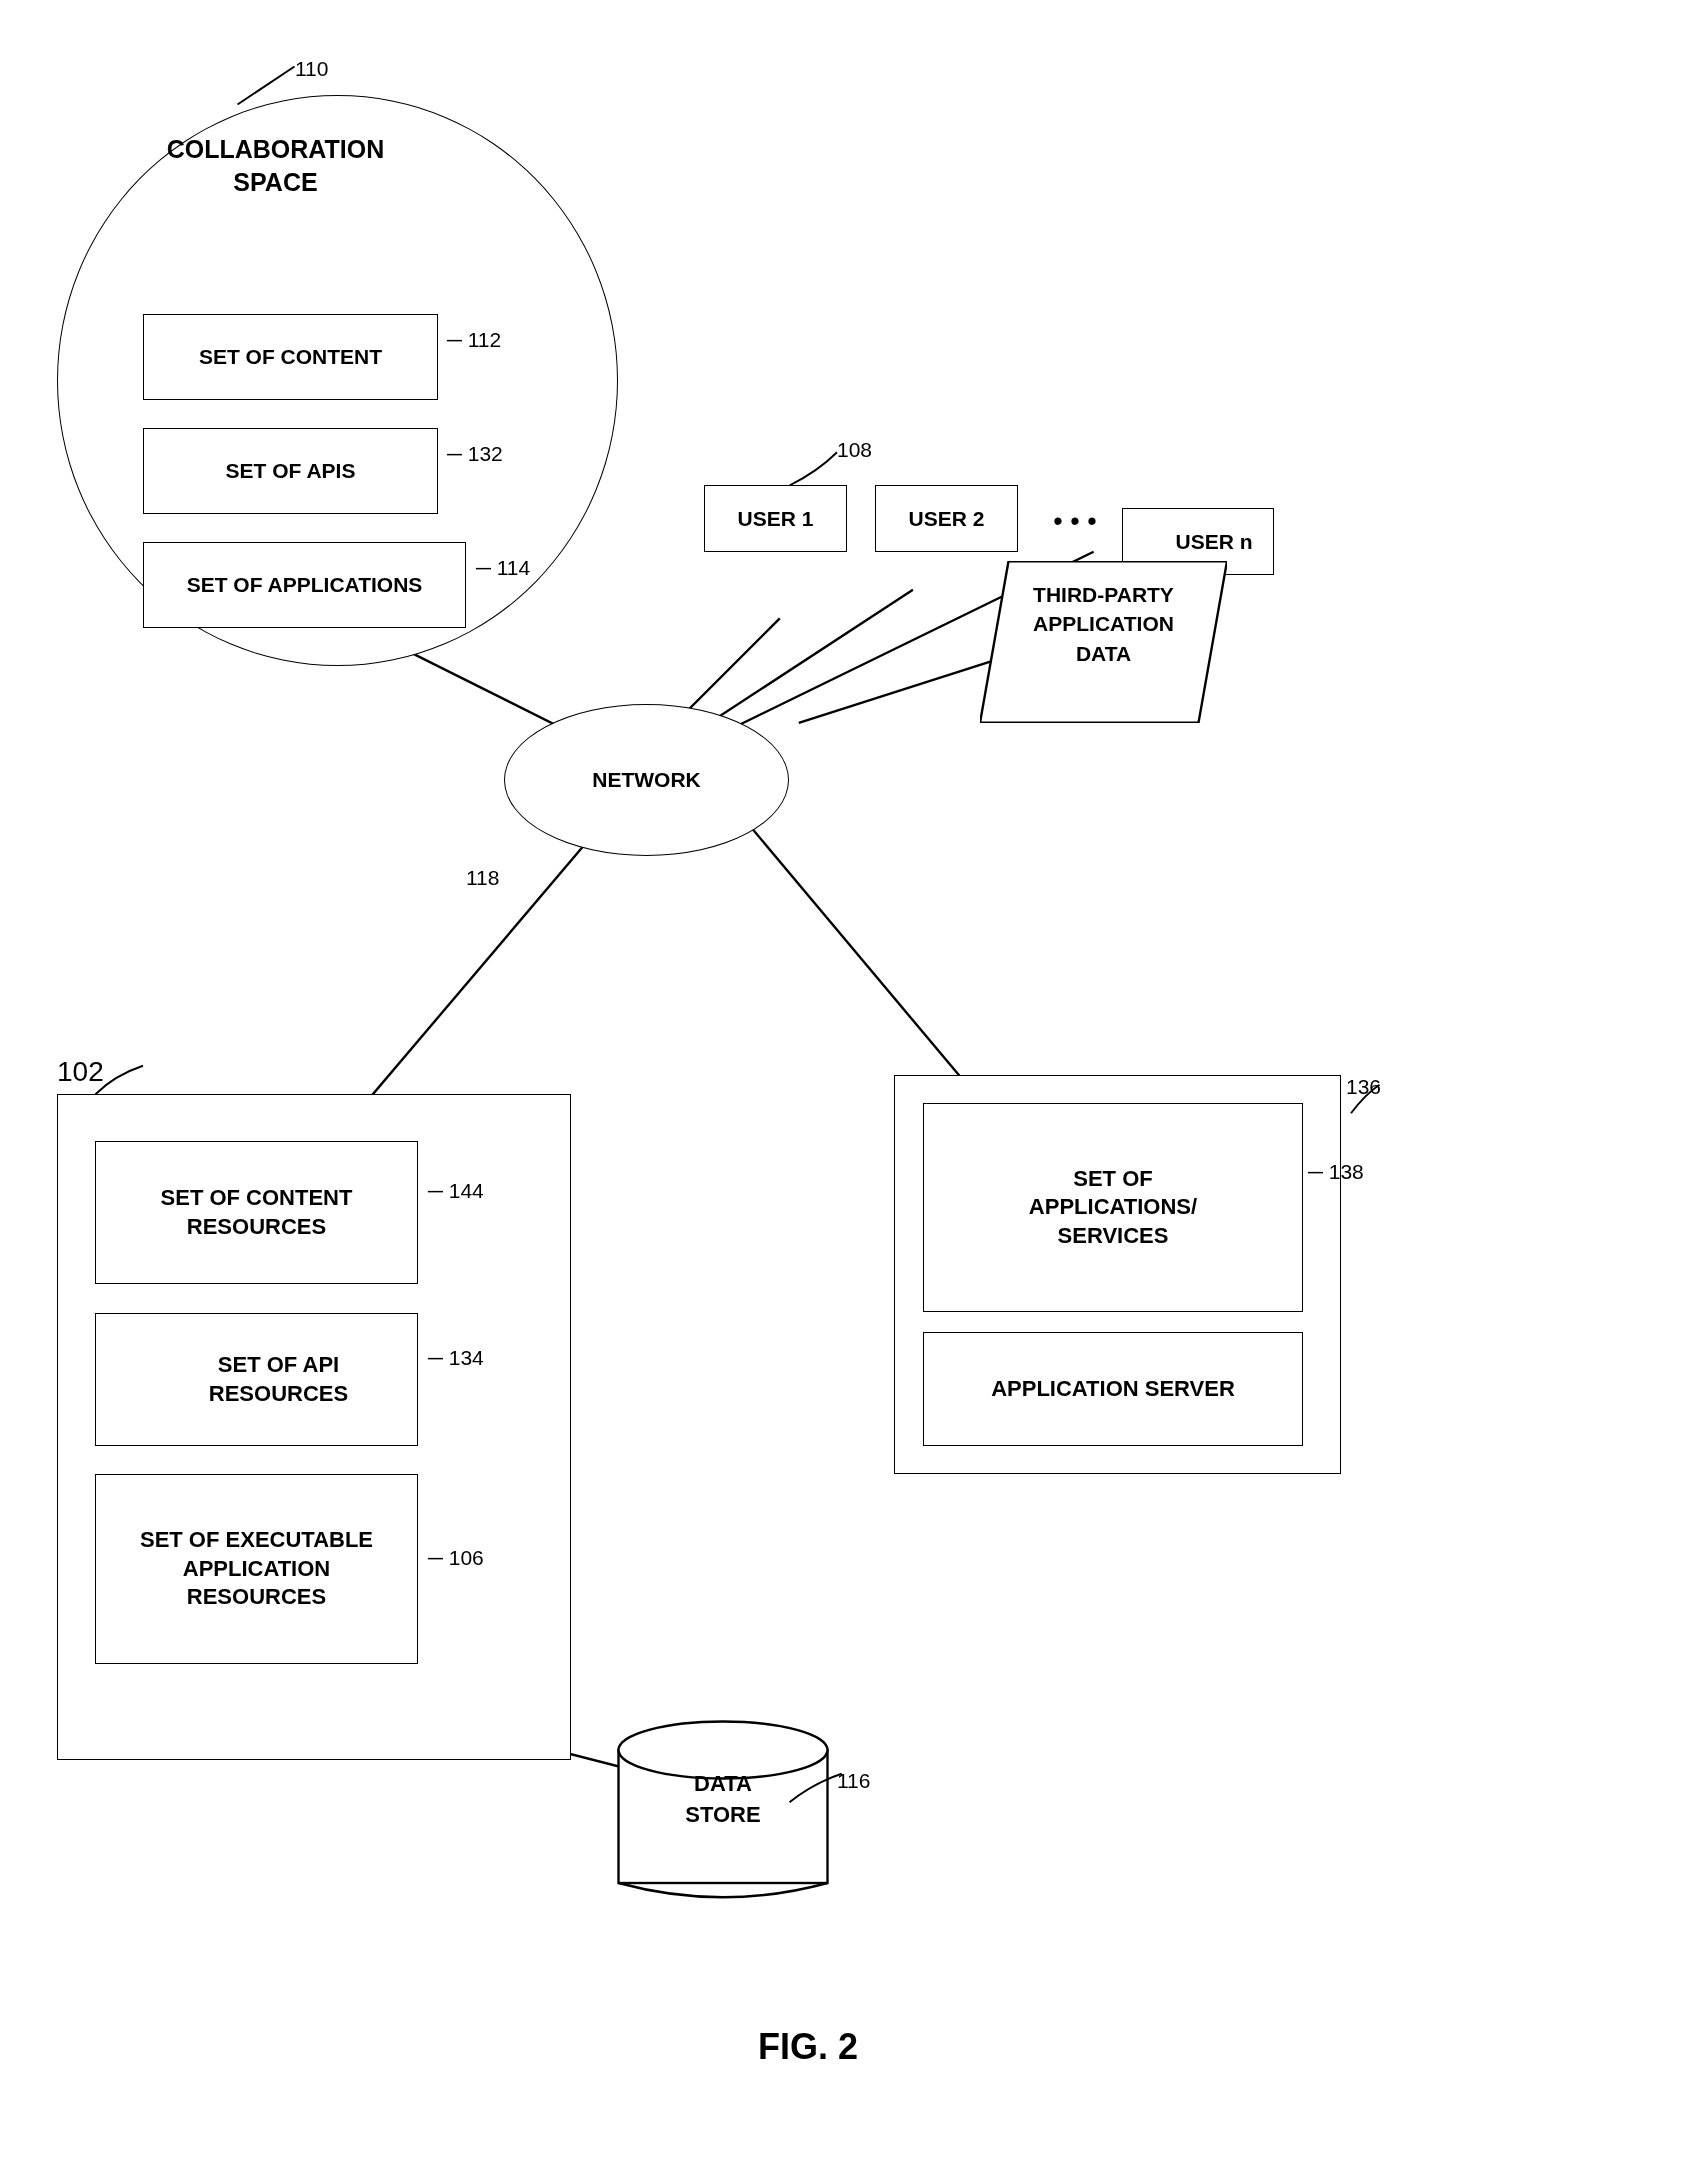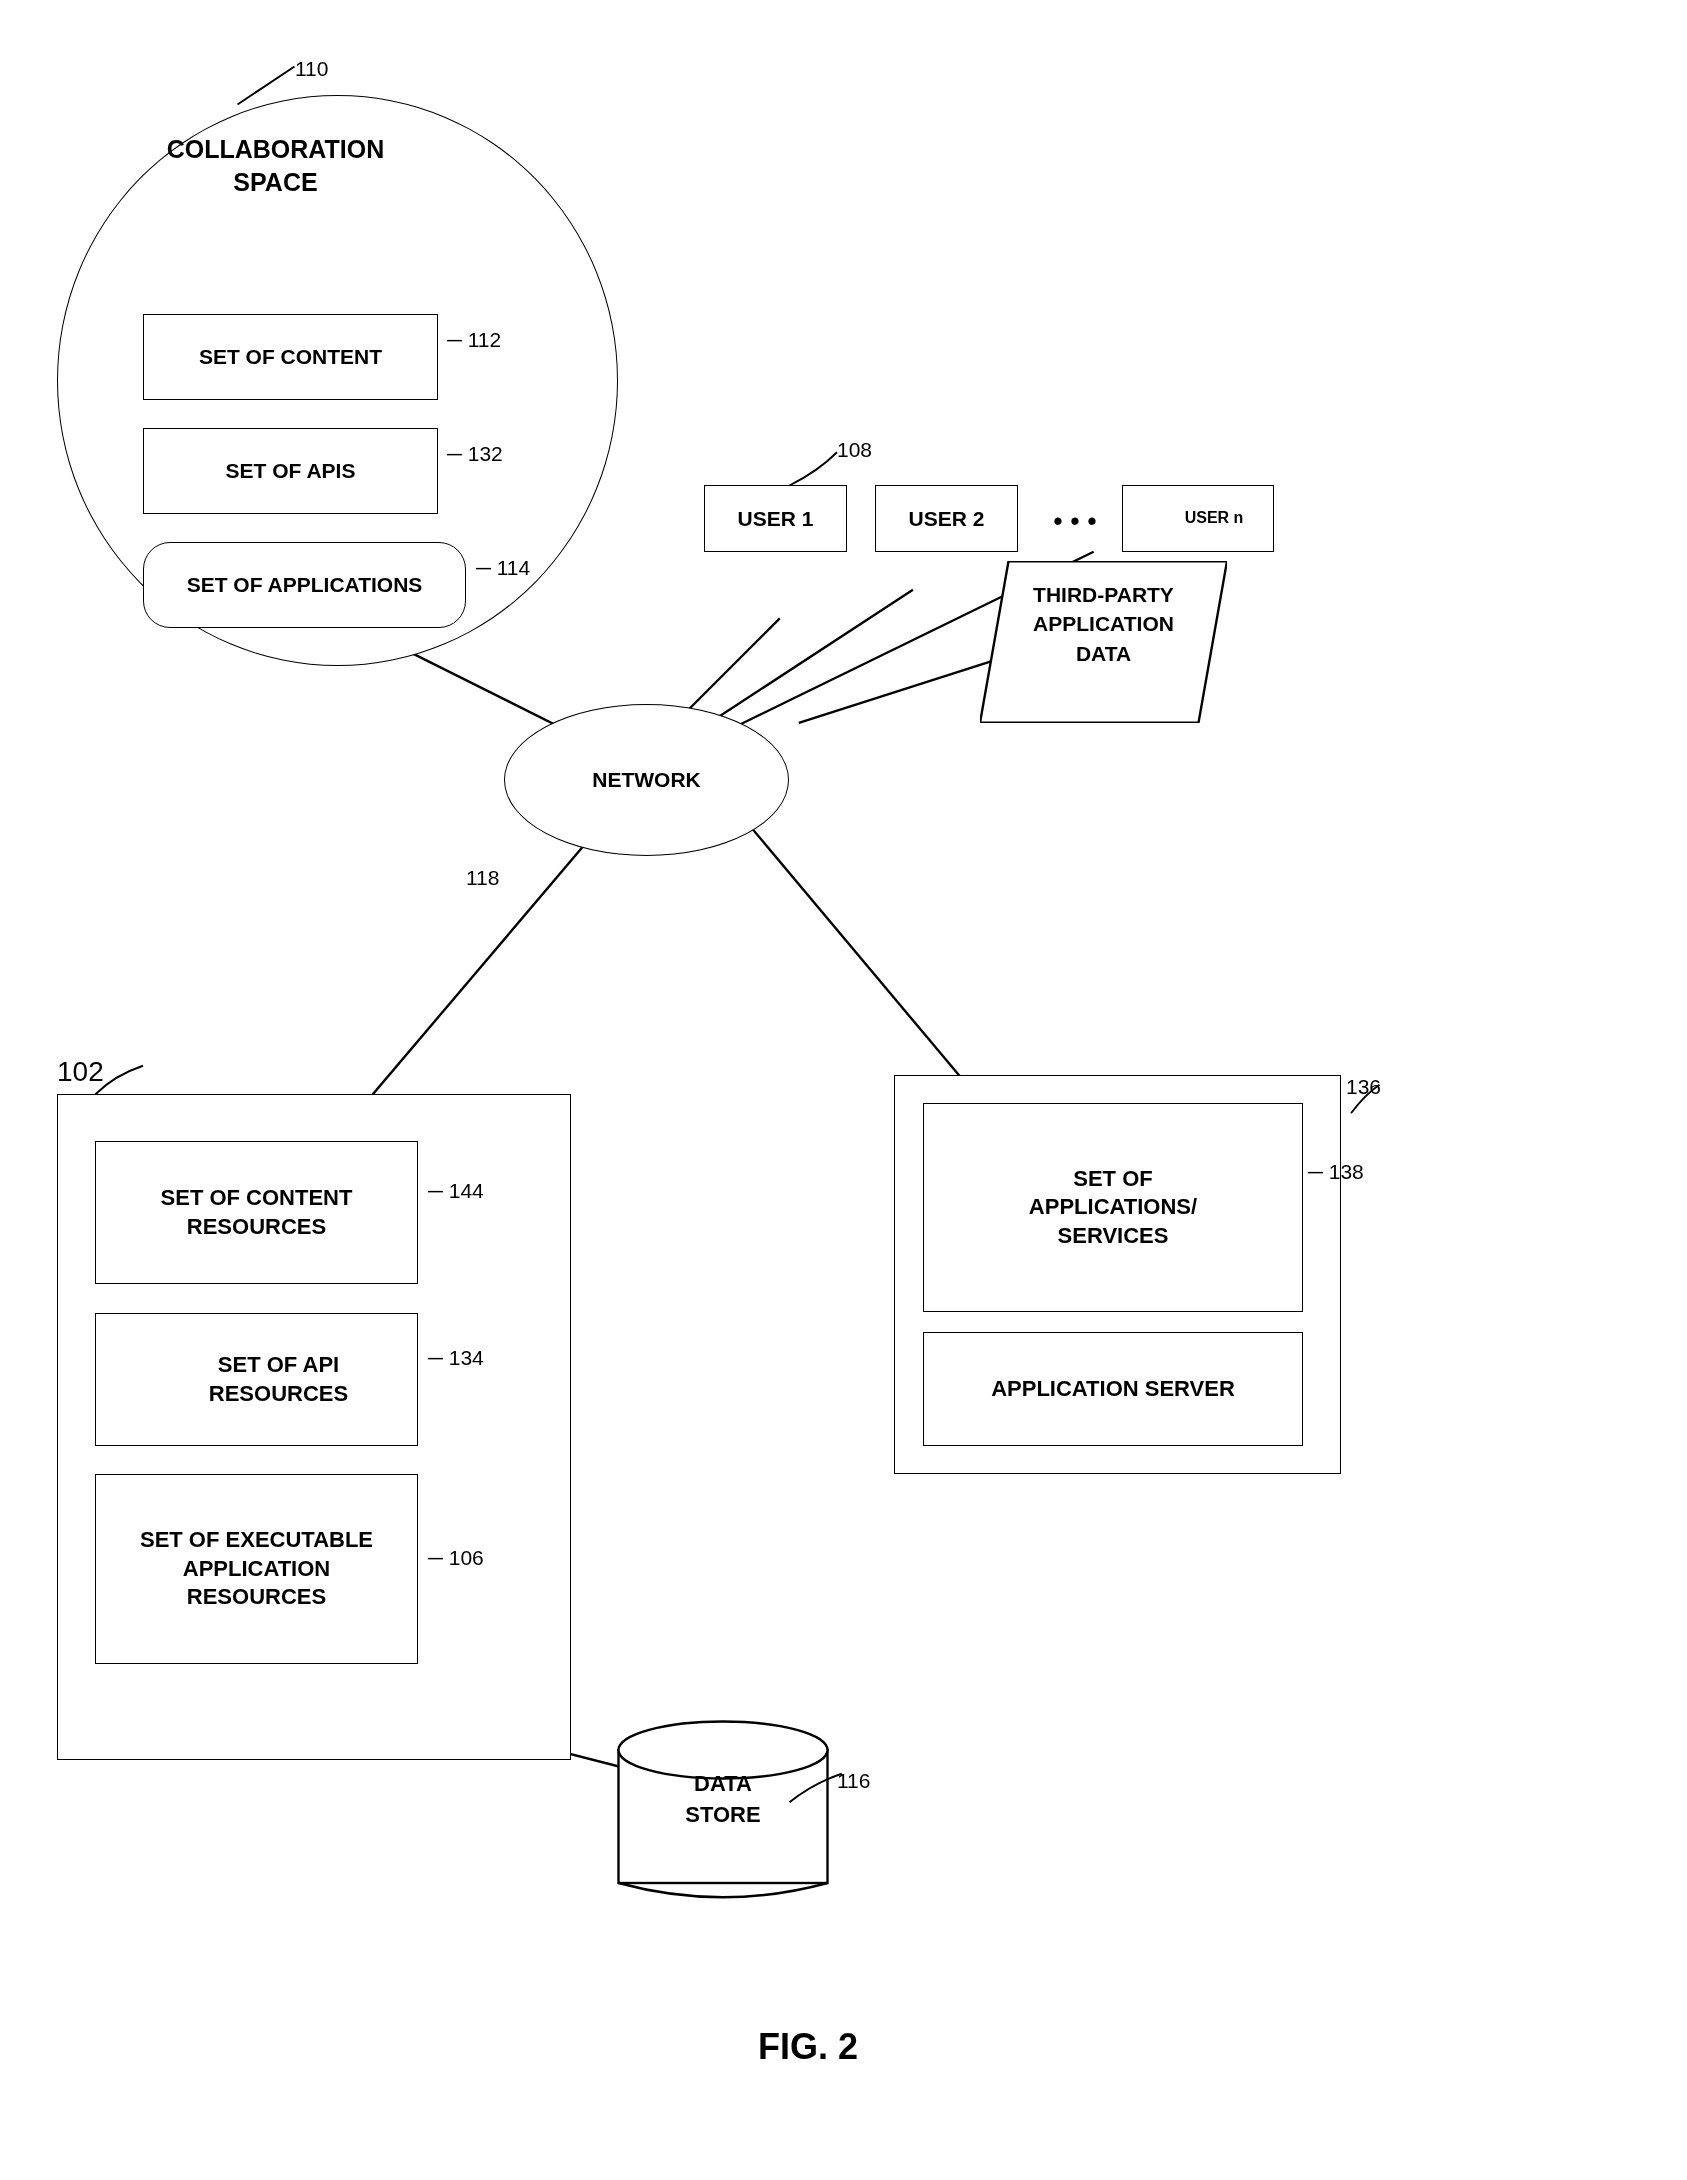--- a/index.html
+++ b/index.html
@@ -152,41 +152,41 @@
   <div class="box" style="left:143px; top:314px; width:295px; height:86px; font-size:21px;">
     <span>SET OF CONTENT</span>
   </div>
   <div class="ref" style="left:447px; top:328px;">─ 112</div>
 
   <div class="box" style="left:143px; top:428px; width:295px; height:86px; font-size:21px;">
     <span>SET OF APIS</span>
   </div>
   <div class="ref" style="left:447px; top:442px;">─ 132</div>
 
-  <div class="box" style="left:143px; top:542px; width:323px; height:86px; font-size:21px;border-radius:27px;">
+  <div class="box" style="left:143px; top:542px; width:323px; height:86px; font-size:21px;">
     <span>SET OF APPLICATIONS</span>
   </div>
   <div class="ref" style="left:476px; top:556px;">─ 114</div>
 
   <div class="ref" style="left:837px; top:438px;">108</div>
   <svg style="position:absolute;top:438px;left:780px;width:95px;height:57px;pointer-events:none;" viewBox="0 0 100 60" width="95" height="57">
     <path d="M 60 15 Q 40 35 10 50" stroke="#000" stroke-width="2" fill="none"></path>
   </svg>
 
   <div class="box" style="left:704px; top:485px; width:143px; height:67px; font-size:21px;text-align:center;">
     <span>USER 1</span>
   </div>
 
   <div class="box" style="left:875px; top:485px; width:143px; height:67px; font-size:21px;">
     <span>USER 2</span>
   </div>
 
   <div class="label" style="left:1037px; top:504px; width:76px; font-size:27px;">• • •</div>
 
-  <div class="box" style="left:1122px; top:485px; width:152px; height:67px; font-size:16px;padding-left:32px;">
+  <div class="box" style="left:1122px; top:508px; width:152px; height:67px; font-size:21px;padding-left:32px;">
     <span>USER n</span>
   </div>
 
   <div class="ellipse" style="left:504px; top:704px; width:285px; height:152px;">
     <span>NETWORK</span>
   </div>
   <div class="ref" style="left:466px; top:866px;">118</div>
 
   <div style="position:absolute; left:980px; top:561px; width:247px; height:162px;">
     <svg width="247" height="162" viewBox="0 0 260 170">

